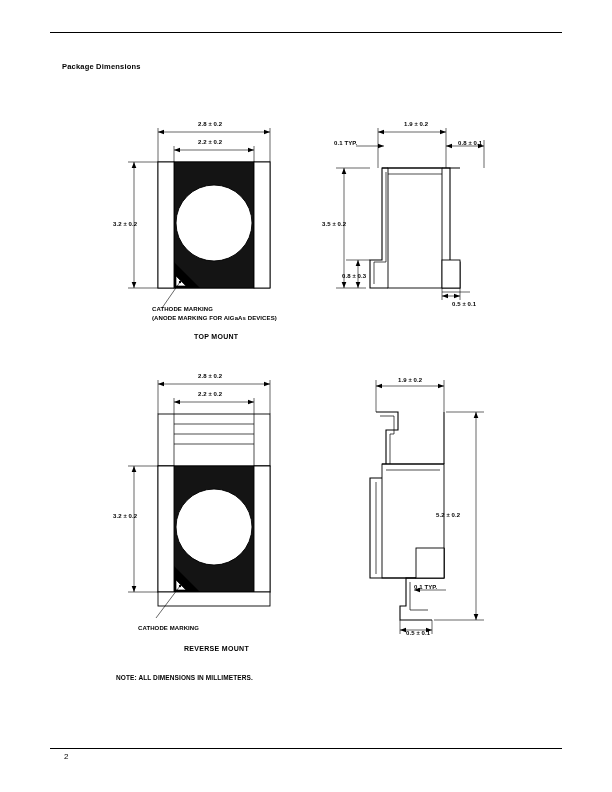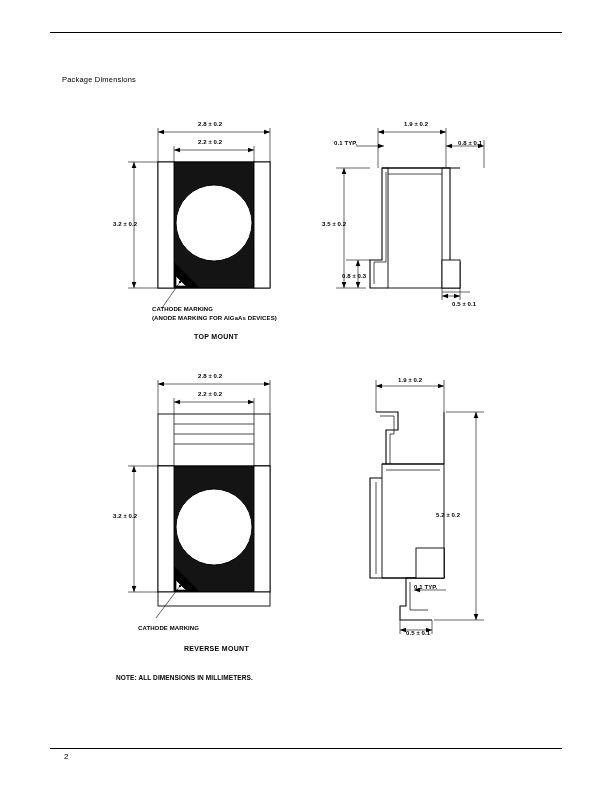--- a/index.html
+++ b/index.html
@@ -29,23 +29,22 @@
   .page-border-bottom {
     position: absolute;
     left: 50px; top: 748px;
     width: 512px; height: 0;
     border-top: 1px solid #000;
   }
   .title {
     position: absolute;
     left: 62px; top: 62px;
     font-size: 7.5px;
-    font-weight: normal;
+    font-weight: bold;
     letter-spacing: 0.2px;
-    margin-top: 13px;
   }
   .page-num {
     position: absolute;
     left: 64px; top: 752px;
     font-size: 8px;
   }
   .note {
     position: absolute;
     left: 116px; top: 674px;
     font-size: 6.5px;

